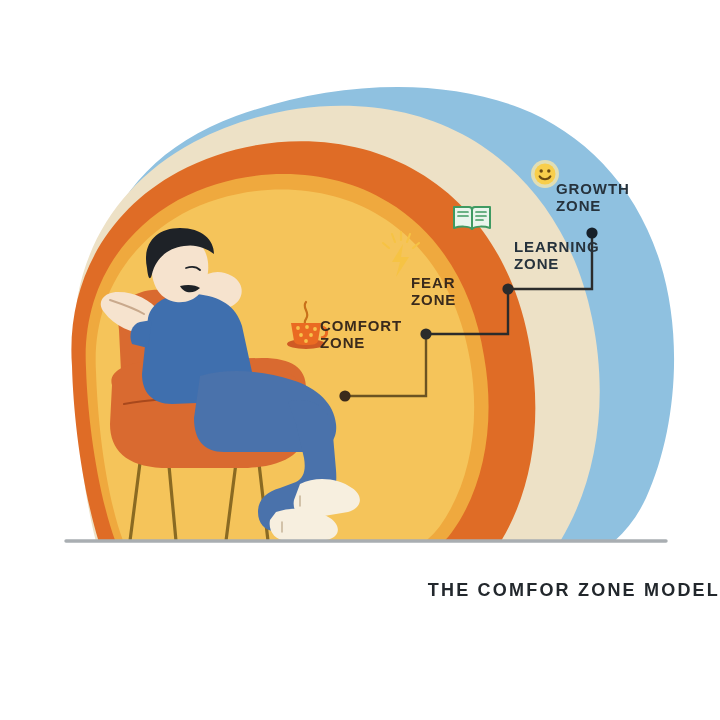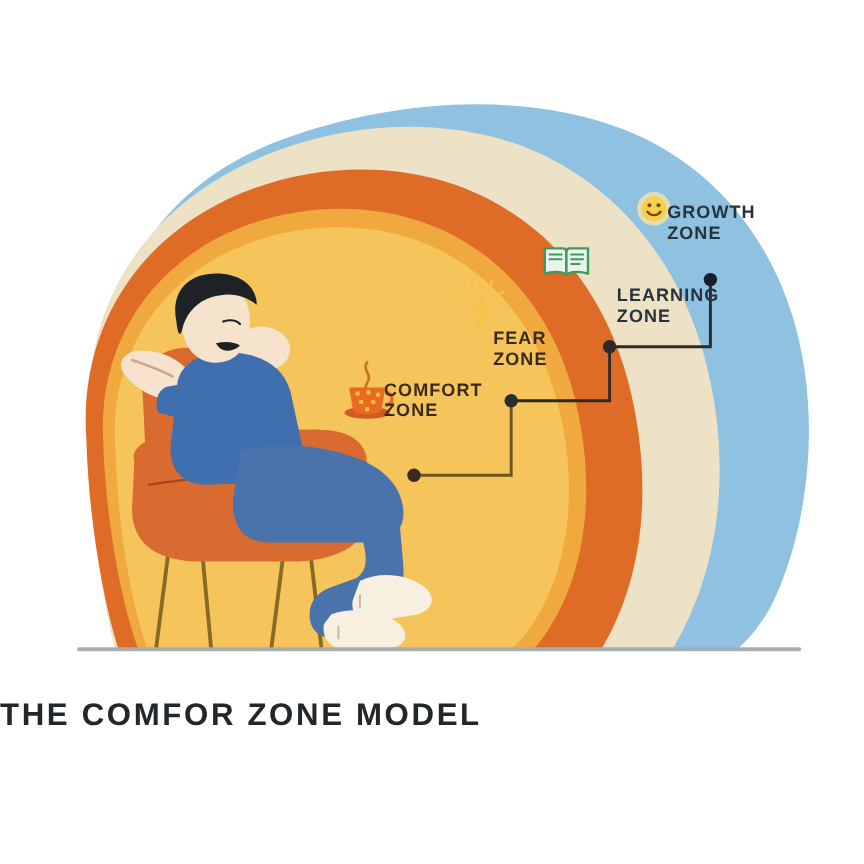--- a/index.html
+++ b/index.html
@@ -36,30 +36,30 @@
     color: #26323c;
     text-transform: uppercase;
     white-space: pre-line;
     pointer-events: auto;
   }
   .zone-label.dark-on-orange { color: #3a2a1c; }
   .zone-label.dark-on-yellow { color: #3a2a1c; }
   #label-comfort { left: 320px; top: 318px; }
   #label-fear    { left: 411px; top: 275px; }
   #label-learning{ left: 514px; top: 239px; }
-  #label-growth  { left: 556px; top: 170px; }
+  #label-growth  { left: 556px; top: 181px; }
   #title {
     position: absolute;
     left: 0;
     top: 580px;
     width: 720px;
-    text-align: left;
+    text-align: right;
     font-family: "Liberation Sans", sans-serif;
     font-weight: 700;
-    font-size: 26px;
+    font-size: 18px;
     letter-spacing: 2.2px;
     color: #22272c;
     text-transform: uppercase;
   }
 </style>
 </head>
 <body>
 
 <div id="stage">
 

